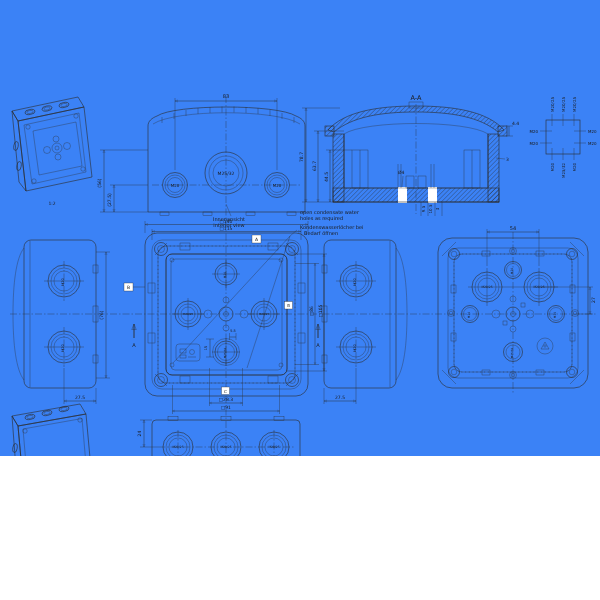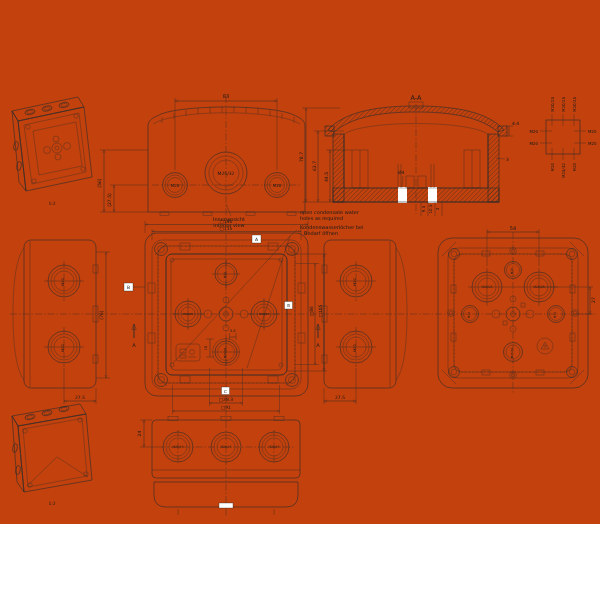--- a/index.html
+++ b/index.html
@@ -1,16 +1,16 @@
 <!DOCTYPE html>
 <html><head>
 <meta charset="utf-8">
 <style>
   html,body{margin:0;padding:0;background:#fff;}
-  #canvas{width:600px;height:524px;background:#c2410c;position:relative;font-family:"DejaVu Sans",sans-serif;}
+  #canvas{width:600px;height:456px;background:#3b82f6;position:relative;font-family:"DejaVu Sans",sans-serif;}
   svg{display:block;}
   path,rect,circle,ellipse,line,polygon{fill:none;stroke:#2b2b2b;stroke-width:.6;}
   .tn{stroke-width:.35;}
   .tk{stroke-width:.9;}
   .dim{stroke-width:.45;}
   .cl{stroke-width:.35;stroke-dasharray:7 2 1.5 2;}
   .ser{stroke-width:.4;stroke-dasharray:1.2 2.6;}
   .wh{fill:#fff;stroke:none;}
   text{stroke:none;fill:#1a1a1a;font-family:"DejaVu Sans",sans-serif;}
   .t28{font-size:2.8px;}.t3{font-size:3px;}.t35{font-size:3.5px;}

